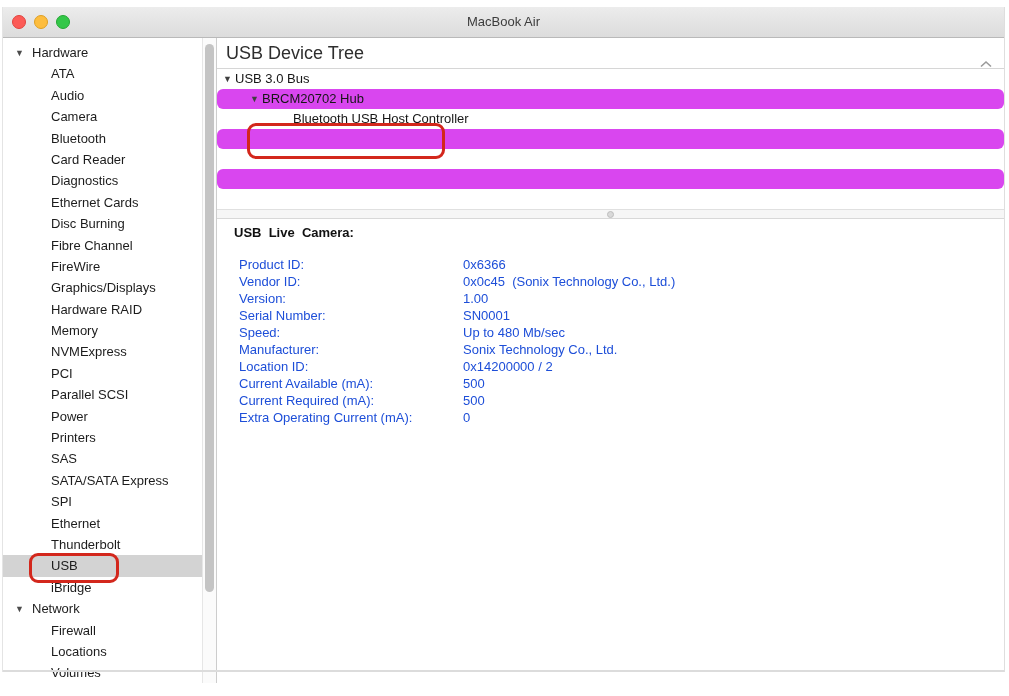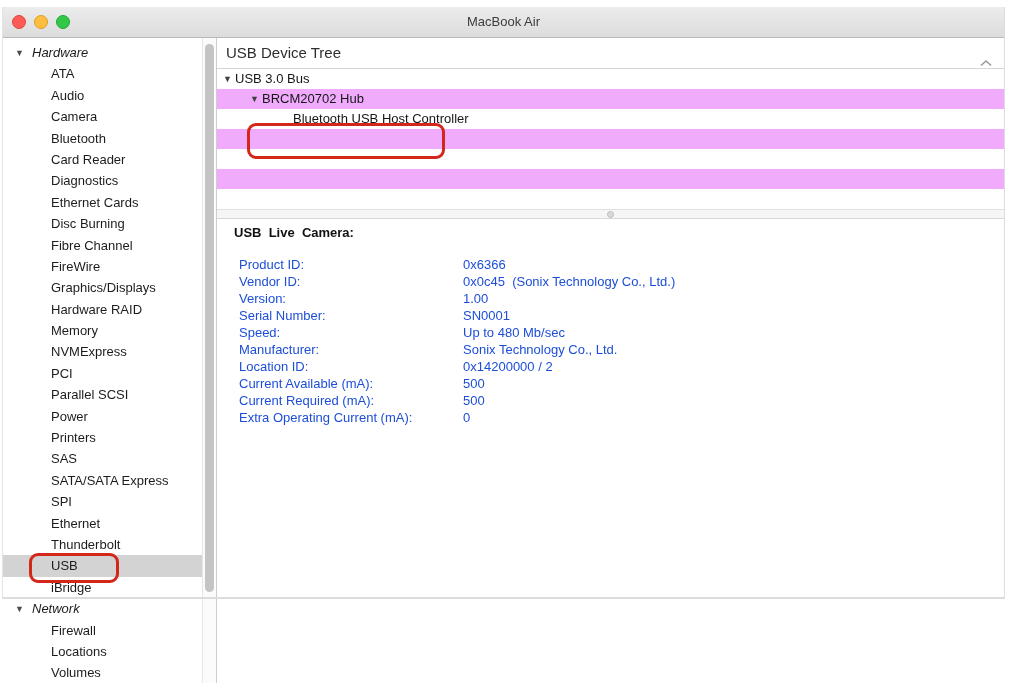--- a/index.html
+++ b/index.html
@@ -1,49 +1,49 @@
 <!DOCTYPE html>
 <html><head>
 <meta charset="utf-8">
 <style>
   html,body{margin:0;padding:0;background:#ffffff;}
   .screen{position:relative;width:1009px;height:696px;background:#ffffff;overflow:hidden;
           font-family:"Liberation Sans","DejaVu Sans",sans-serif;-webkit-font-smoothing:antialiased;}
-  .window{position:absolute;left:2px;top:7px;width:1001px;height:592px;background:#fff;
+  .window{position:absolute;left:2px;top:7px;width:1001px;height:665px;background:#fff;
           border-left:1px solid #e4e4e4;border-right:1px solid #dedede;}
   
   .titlebar{position:absolute;left:0;top:0;width:100%;height:30px;
             background:linear-gradient(#ececec,#dcdcdc);border-bottom:1px solid #b9b9b9;}
   .lights{position:absolute;left:9px;top:8px;display:flex;gap:8px;}
   .light{width:14px;height:14px;border-radius:50%;display:inline-block;box-sizing:border-box;}
   .light.red{background:#fc5b57;border:1px solid #e1443e;}
   .light.yellow{background:#fdbd3e;border:1px solid #dfa023;}
   .light.green{background:#33c748;border:1px solid #24a733;}
   .title{position:absolute;left:0;right:0;top:0;height:30px;line-height:30px;text-align:center;
          font-size:13px;color:#3c3c3c;}
   
   .content{position:absolute;left:0;top:31px;width:100%;height:645px;display:flex;}
   
   .sidebar{position:relative;width:213px;height:100%;background:#fff;overflow:hidden;box-sizing:border-box;}
   .side-list{padding-top:4px;}
   .side-row{height:21.4px;line-height:21.4px;font-size:13px;color:#1c1c1c;padding-left:48px;white-space:nowrap;}
-  .side-row.section{padding-left:12px;font-style:italic;}
+  .side-row.section{padding-left:12px;}
   .side-row.sel{background:#d3d3d3;}
   .tri{display:inline-block;width:17px;font-size:9px;color:#4c4c4c;vertical-align:1px;}
   .sb-scrollbar{position:absolute;right:0;top:0;width:14px;height:100%;background:#fbfbfb;
                 border-left:1px solid #e6e6e6;box-sizing:border-box;}
   .sb-thumb{position:absolute;left:2px;top:6px;width:9px;height:548px;border-radius:5px;background:#c4c4c4;}
   
   .main{position:relative;flex:1;height:100%;background:#fff;border-left:1px solid #cdcdcd;box-sizing:border-box;overflow:hidden;}
   .tree-header{position:relative;height:30px;line-height:30px;border-bottom:1px solid #d6d6d6;
-               font-size:15px;color:#2e2e2e;padding-left:9px;background:#fff;}
+               font-size:18px;color:#2e2e2e;padding-left:9px;background:#fff;}
   .chev{position:absolute;right:12px;top:9px;}
   .tree-rows{position:relative;}
   .tree-row{height:20px;line-height:20px;font-size:13px;color:#161616;white-space:nowrap;}
-  .tree-row.stripe{background:#f0abfc;}
+  .tree-row.stripe{background:#d946ef;border-radius:6px;}
   .tree-row.selected{background:#1562cf;color:#ffffff;}
   .tree-row .tri{width:12px;color:#3f3f3f;}
   .tree-row .lbl{white-space:pre;}
   
   .splitter{position:relative;height:10px;background:#f6f6f6;border-top:1px solid #e0e0e0;
             border-bottom:1px solid #d8d8d8;box-sizing:border-box;}
   .dimple{position:absolute;left:calc(50% - 4px);top:1px;width:7px;height:7px;border-radius:50%;
           background:#d9d9d9;border:1px solid #bdbdbd;box-sizing:border-box;}
   
   .details{padding:6px 0 0 22px;background:#fff;}

